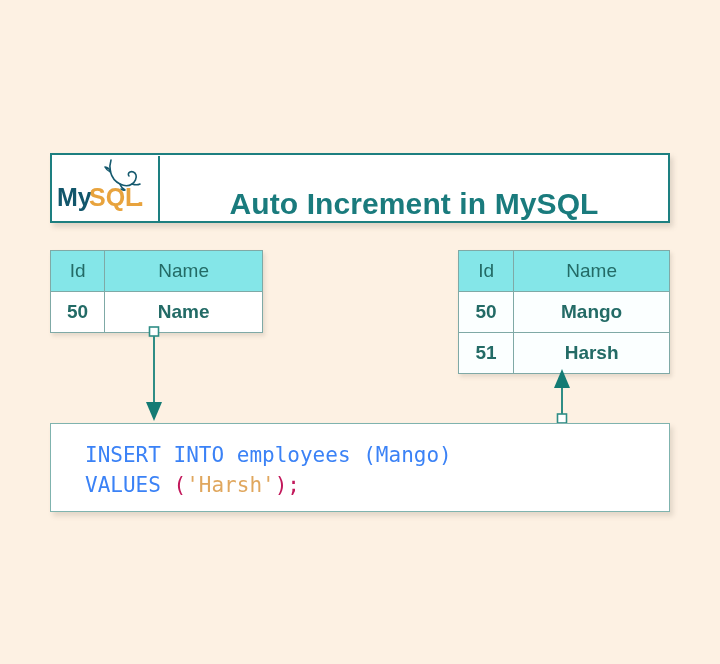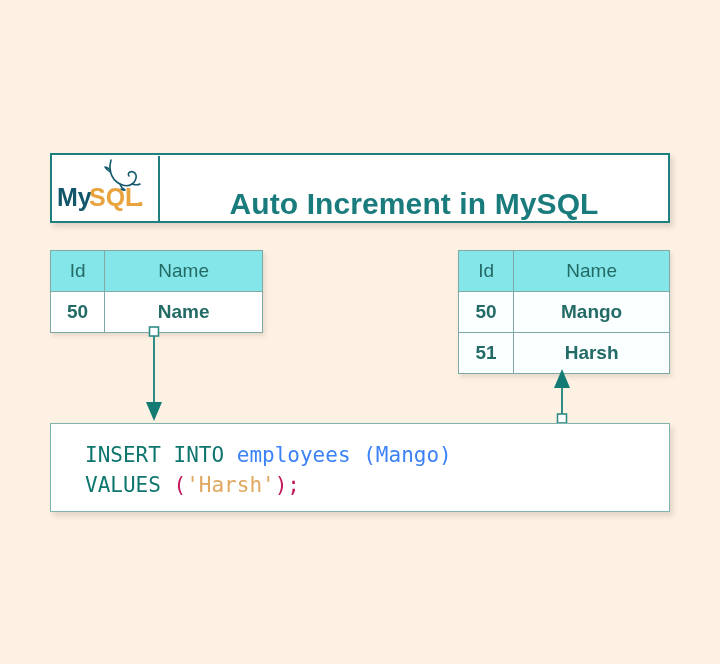--- a/index.html
+++ b/index.html
@@ -119,21 +119,21 @@
     padding: 16px 0 0 34px;
   }
 
   .code-line {
     font-family: "DejaVu Sans Mono", monospace;
     font-size: 21px;
     line-height: 30px;
     white-space: pre;
   }
 
-  .kw    { color: #0f766e; }
+  .kw    { color: #3b82f6; }
   .ident { color: #3b82f6; }
   .punc  { color: #2b2b2b; }
   .paren { color: #c2185b; }
   .str   { color: #e0a75e; margin-top: 33px; }
 </style>
 </head>
 <body>
 
 <div id="canvas">
 

